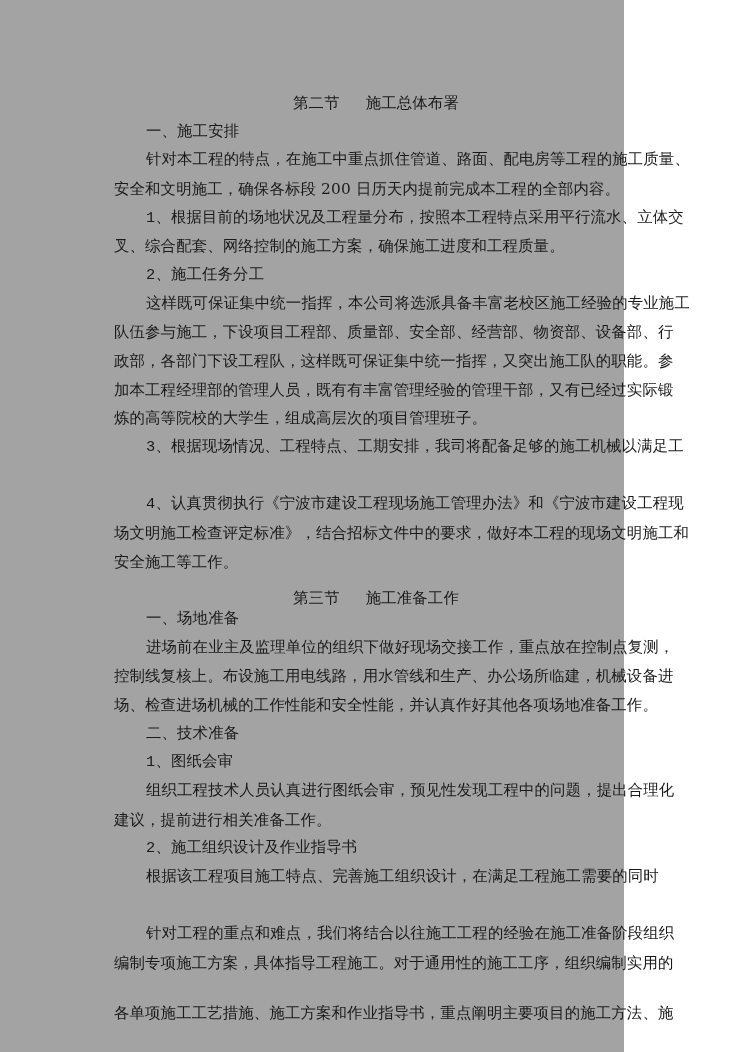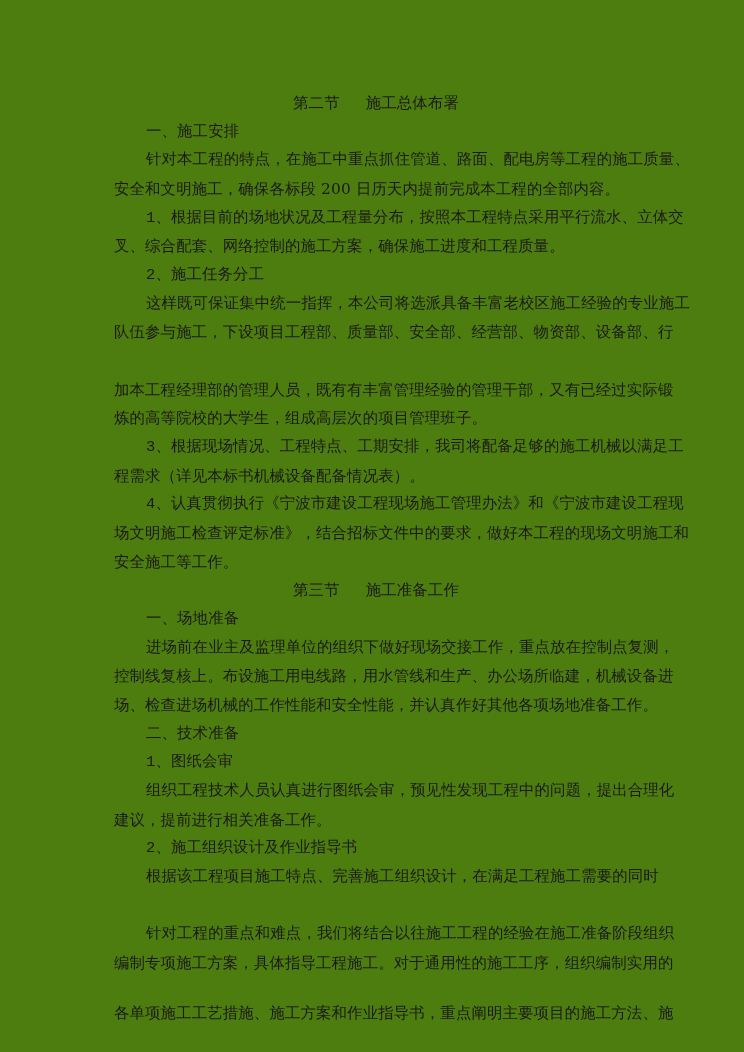--- a/index.html
+++ b/index.html
@@ -1,18 +1,18 @@
 <!DOCTYPE html>
 <html><head>
   <meta charset="utf-8">
   <style>
     html, body { margin: 0; padding: 0; background: #ffffff; }
     body { width: 744px; height: 1052px; position: relative; overflow: hidden;
       font-family: "DejaVu Serif", "Liberation Serif", serif; color: #1a1a1a; }
-    .page { position: absolute; left: 0; top: 0; width: 744px; height: 1052px; background: #4d7c0f; }
+    .page { position: absolute; left: 0; top: 0; width: 624px; height: 1052px; background: #a3a3a3; }
     .ln { position: absolute; left: 114px; width: 524px; height: 24px; line-height: 24px;
       font-size: 15.4px; white-space: nowrap; letter-spacing: 0.15px; }
     .ind { left: 146px; width: 492px; font-family: Liberation Mono, monospace; }
     .ctr { left: 114px; width: 524px; text-align: center; }
     .ctr .gap { display: inline-block; width: 26px; }
     .just { text-align: justify; text-align-last: justify; }
   </style>
 </head>
 <body>
 
@@ -21,29 +21,29 @@
   <div class="ln ctr" style="top:91px"><span>第二节</span><span class="gap"></span><span>施工总体布署</span></div>
 
   <div class="ln ind" style="top:120px">一、施工安排</div>
   <div class="ln ind just" style="top:148px">针对本工程的特点，在施工中重点抓住管道、路面、配电房等工程的施工质量、</div>
   <div class="ln" style="top:177px">安全和文明施工，确保各标段 200 日历天内提前完成本工程的全部内容。</div>
   <div class="ln ind just" style="top:206px">1、根据目前的场地状况及工程量分布，按照本工程特点采用平行流水、立体交</div>
   <div class="ln" style="top:234px">叉、综合配套、网络控制的施工方案，确保施工进度和工程质量。</div>
   <div class="ln ind" style="top:263px">2、施工任务分工</div>
   <div class="ln ind just" style="top:292px">这样既可保证集中统一指挥，本公司将选派具备丰富老校区施工经验的专业施工</div>
   <div class="ln just" style="top:320px">队伍参与施工，下设项目工程部、质量部、安全部、经营部、物资部、设备部、行</div>
+  <div class="ln just" style="top:349px">政部，各部门下设工程队，这样既可保证集中统一指挥，又突出施工队的职能。参</div>
   <div class="ln just" style="top:378px">加本工程经理部的管理人员，既有有丰富管理经验的管理干部，又有已经过实际锻</div>
   <div class="ln" style="top:406px">炼的高等院校的大学生，组成高层次的项目管理班子。</div>
   <div class="ln ind just" style="top:435px">3、根据现场情况、工程特点、工期安排，我司将配备足够的施工机械以满足工</div>
-  <div class="ln" style="top:464px">程需求（详见本标书机械设备配备情况表）。</div>
   <div class="ln ind just" style="top:492px">4、认真贯彻执行《宁波市建设工程现场施工管理办法》和《宁波市建设工程现</div>
   <div class="ln just" style="top:521px">场文明施工检查评定标准》，结合招标文件中的要求，做好本工程的现场文明施工和</div>
   <div class="ln" style="top:550px">安全施工等工作。</div>
 
-  <div class="ln ctr" style="top:555px; margin-top:23px"><span>第三节</span><span class="gap"></span><span>施工准备工作</span></div>
+  <div class="ln ctr" style="top:555px; margin-top:31px"><span>第三节</span><span class="gap"></span><span>施工准备工作</span></div>
 
   <div class="ln ind" style="top:607px">一、场地准备</div>
   <div class="ln ind just" style="top:636px">进场前在业主及监理单位的组织下做好现场交接工作，重点放在控制点复测，</div>
   <div class="ln just" style="top:664px">控制线复核上。布设施工用电线路，用水管线和生产、办公场所临建，机械设备进</div>
   <div class="ln ind" style="top:722px">二、技术准备</div>
   <div class="ln just" style="top:693px">场、检查进场机械的工作性能和安全性能，并认真作好其他各项场地准备工作。</div>
   <div class="ln ind" style="top:750px">1、图纸会审</div>
   <div class="ln ind just" style="top:779px">组织工程技术人员认真进行图纸会审，预见性发现工程中的问题，提出合理化</div>
   <div class="ln" style="top:808px">建议，提前进行相关准备工作。</div>
   <div class="ln ind" style="top:836px">2、施工组织设计及作业指导书</div>

